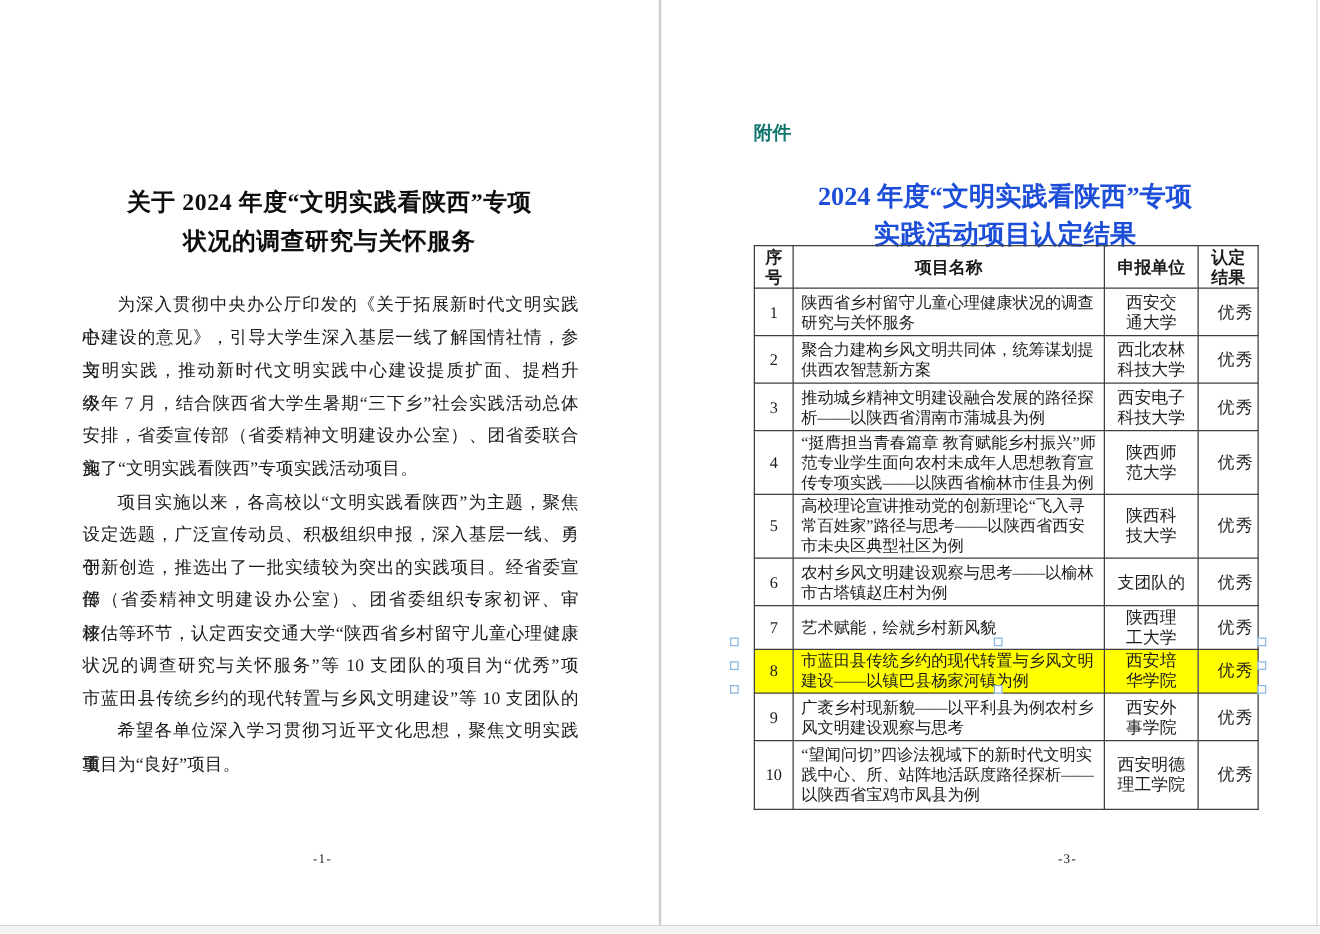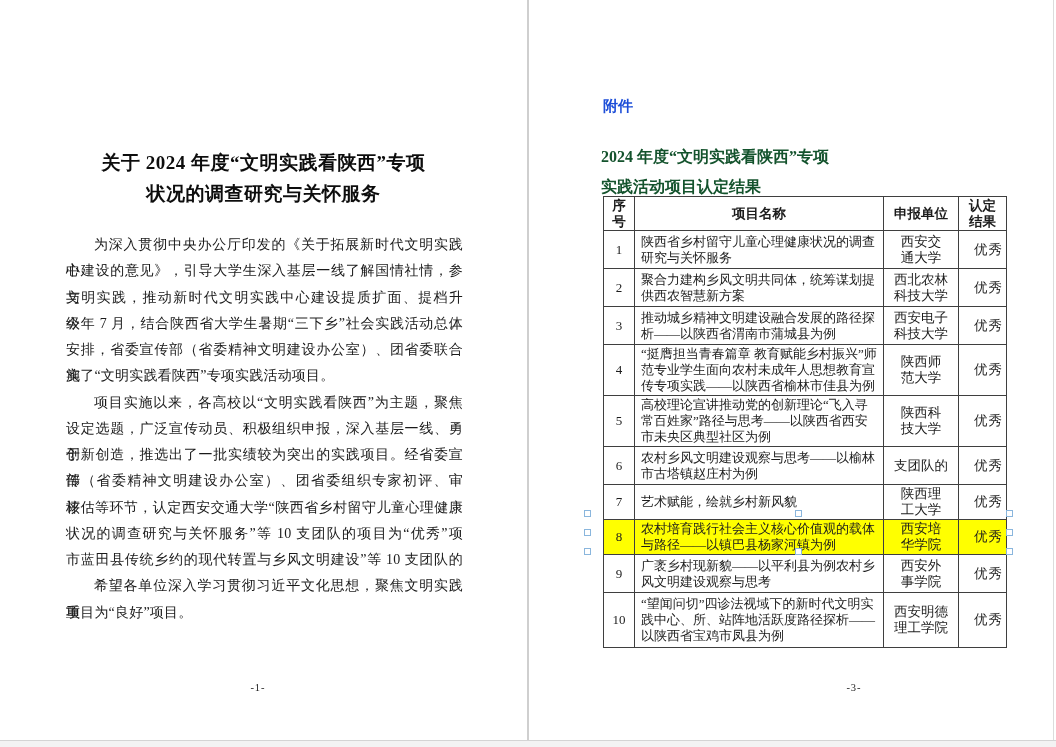--- a/index.html
+++ b/index.html
@@ -22,23 +22,23 @@
     font-weight:bold;font-size:19px;line-height:31px;color:#0d0d0d;letter-spacing:0.5px;}
   .doc-body{position:absolute;top:232px;left:66px;width:397px;font-size:14px;color:#1a1a1a;}
   .doc-body .line{display:block;height:26.25px;line-height:26.25px;letter-spacing:0.2px;}
   .doc-body .line.fill{text-align:justify;text-align-last:justify;}
   .doc-body .line.indent{text-indent:28px;}
   .pageno{position:absolute;font-size:10.5px;letter-spacing:1px;color:#222;text-align:center;}
   .pageno-left{top:682px;left:0;width:516px;}
   .pageno-right{top:682px;left:294px;width:60px;}
 
   
-  .attachment{position:absolute;top:97px;left:73px;font-weight:bold;font-size:15px;color:#1d4ed8;}
-  .table-title{position:absolute;top:142px;left:71px;width:406px;
-    font-weight:bold;font-size:16px;line-height:30px;color:#14532d;}
+  .attachment{position:absolute;top:97px;left:73px;font-weight:bold;font-size:15px;color:#0f766e;}
+  .table-title{position:absolute;top:142px;left:71px;width:406px;text-align:center;
+    font-weight:bold;font-size:21px;line-height:30px;color:#1d4ed8;}
   .result-table{position:absolute;top:196px;left:73px;border-collapse:collapse;table-layout:fixed;width:403px;}
   .result-table td,.result-table th{border:1px solid #3f3f3f;padding:1px 3px;overflow:hidden;
     font-weight:normal;vertical-align:middle;}
   .result-table th{font-weight:bold;font-size:13.5px;line-height:15.5px;text-align:center;white-space:pre-line;}
   .td-no{text-align:center;font-size:13px;}
   .td-project{text-align:left;font-size:13px;line-height:16px;padding-left:6px !important;padding-right:4px !important;}
   .td-unit{text-align:center;font-size:13.5px;line-height:16px;white-space:pre-line;}
   .td-result{text-align:right;font-size:13.5px;letter-spacing:1px;}
   tr.hl td{background:var(--hl,#ffff00);}
 
@@ -143,21 +143,21 @@
         </tr>
         <tr style="height: 35px;">
           <td class="td-no">7</td>
           <td class="td-project">艺术赋能，绘就乡村新风貌</td>
           <td class="td-unit">陕西理
 工大学</td>
           <td class="td-result">优秀</td>
         </tr>
         <tr class="hl" style="height: 35px;">
           <td class="td-no">8</td>
-          <td class="td-project">农村培育践行社会主义核心价值观的载体与路径——以镇巴县杨家河镇为例</td>
+          <td class="td-project">市蓝田县传统乡约的现代转置与乡风文明建设——以镇巴县杨家河镇为例</td>
           <td class="td-unit">西安培
 华学院</td>
           <td class="td-result">优秀</td>
         </tr>
         <tr style="height: 38px;">
           <td class="td-no">9</td>
           <td class="td-project">广袤乡村现新貌——以平利县为例农村乡风文明建设观察与思考</td>
           <td class="td-unit">西安外
 事学院</td>
           <td class="td-result">优秀</td>

